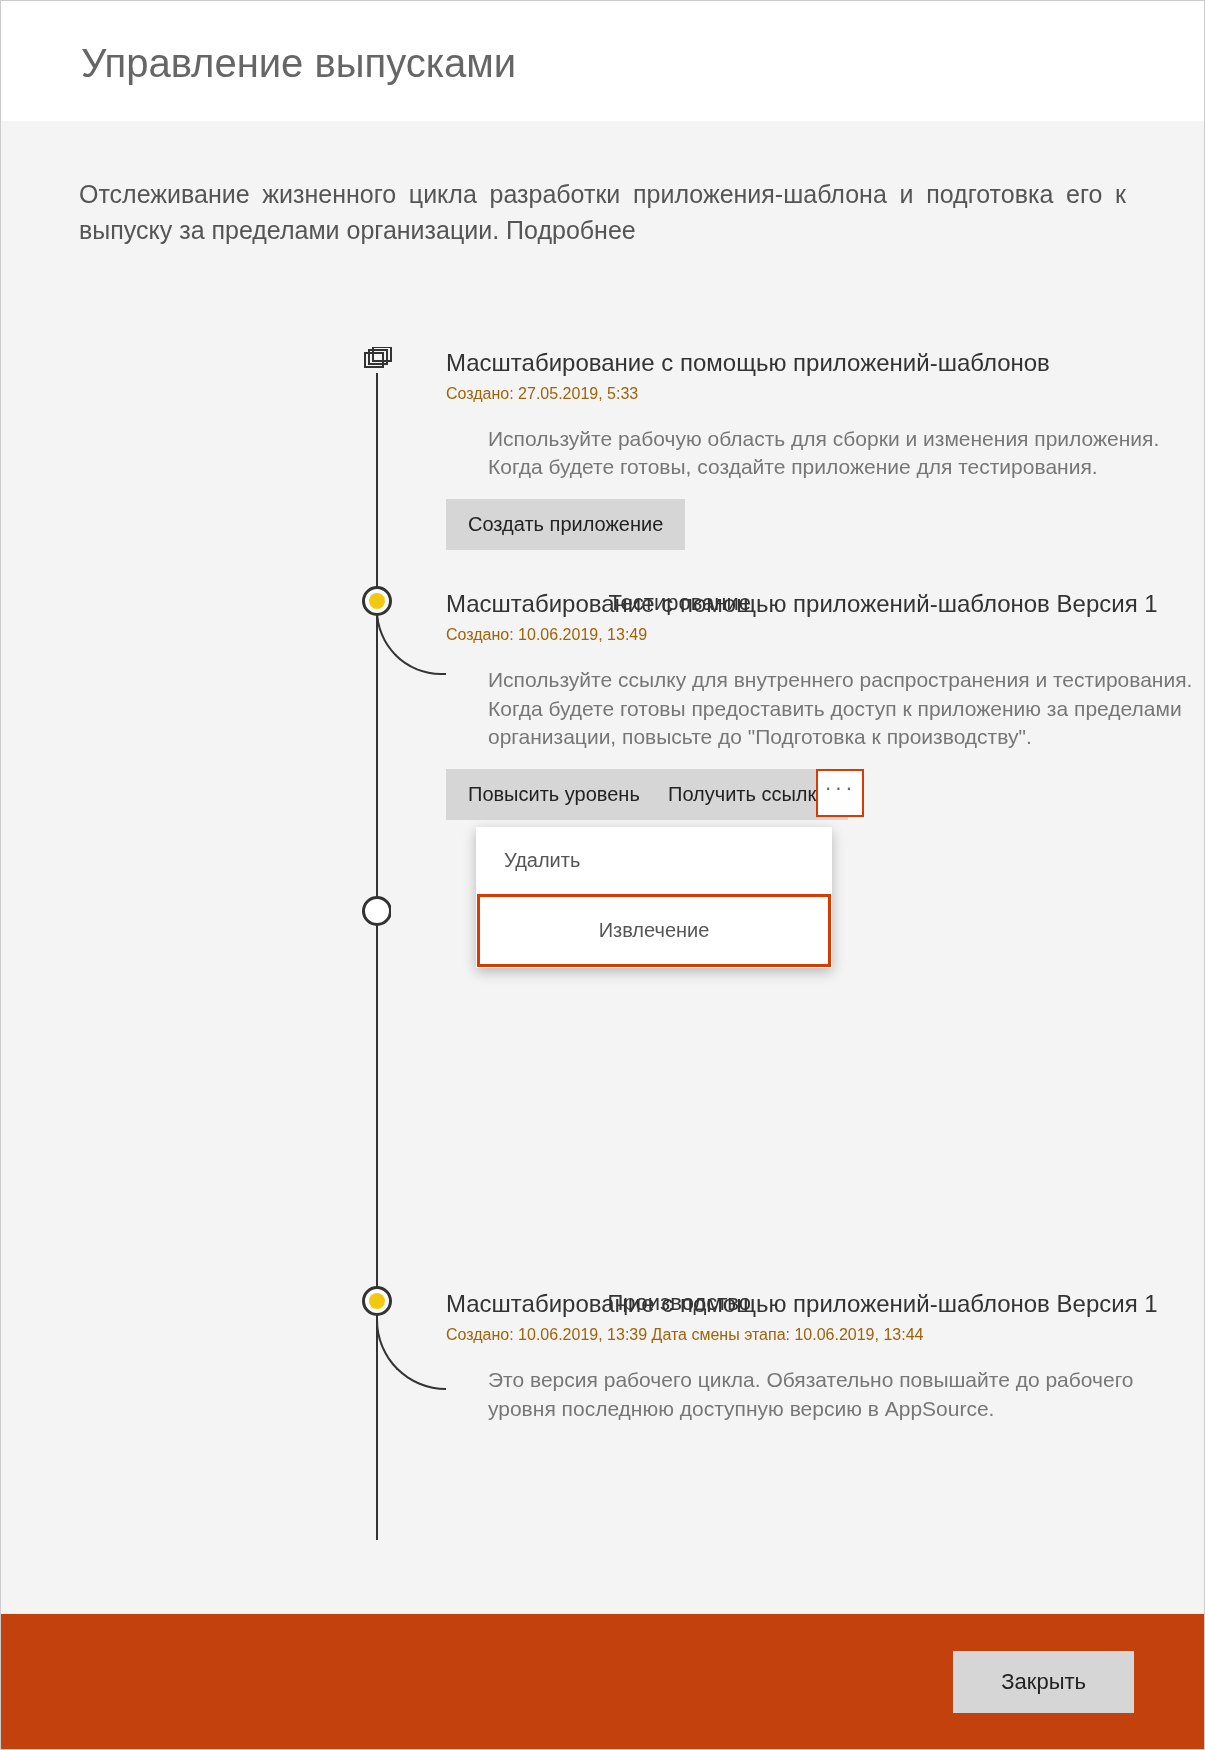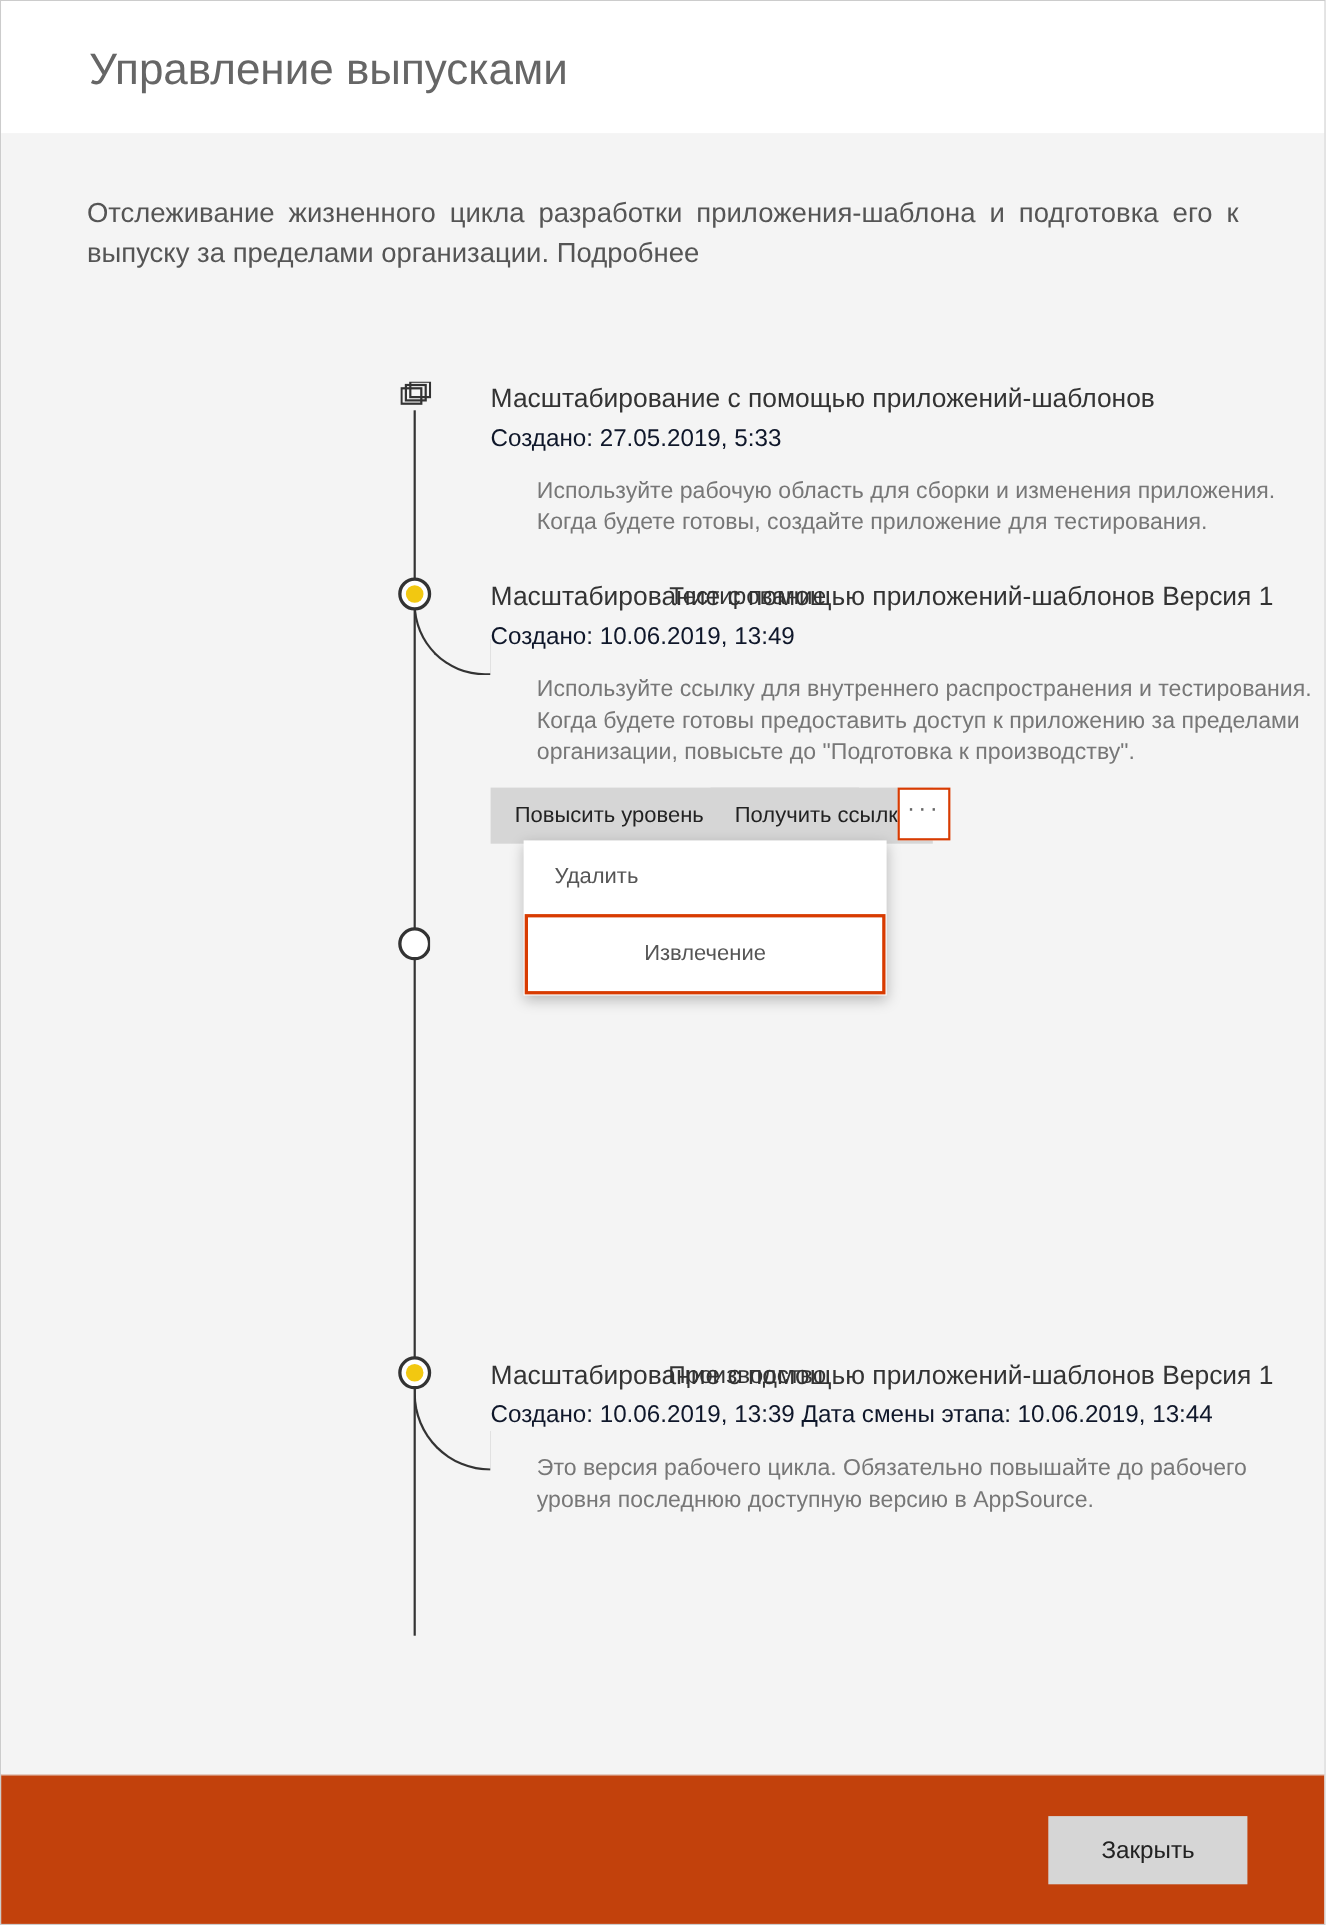--- a/index.html
+++ b/index.html
@@ -98,22 +98,22 @@
   .ws-icon svg { display: block; }
   .stage-content {
     padding-left: 55px;
   }
   .stage-title {
     font-size: 24px;
     color: #333;
     margin-bottom: 8px;
   }
   .stage-meta {
-    font-size: 22px;
-    color: #0f172a;
+    font-size: 16px;
+    color: #a16207;
     margin-bottom: 22px;
   }
   .stage-desc {
     font-size: 21px;
     color: #777;
     line-height: 1.35;
     margin-bottom: 18px;
     white-space: nowrap;
     overflow: hidden;
     margin-left: 42px;
@@ -162,22 +162,22 @@
   }
   .curve.prod {
     top: 20px;
     height: 80px;
     width: 70px;
   }
   .stage.testing .curve { top: 20px; height: 65px; }
   .popup {
     position: absolute;
     left: 30px;
-    top: 48px;
-    width: 330px;
+    top: 58px;
+    width: 356px;
     background: #fff;
     box-shadow: 0 4px 12px rgba(0,0,0,0.25);
     z-index: 10;
   }
   .popup-item {
     padding: 22px 28px;
     font-size: 20px;
     color: #555;
     cursor: pointer;
   }
@@ -221,20 +221,21 @@
         <svg width="28" height="26" viewBox="0 0 28 26">
           <rect x="1" y="6" width="18" height="14" fill="none" stroke="#333" stroke-width="2"></rect>
           <rect x="5" y="3" width="18" height="14" fill="none" stroke="#333" stroke-width="2"></rect>
           <rect x="9" y="0" width="18" height="14" fill="none" stroke="#333" stroke-width="2"></rect>
         </svg>
       </div>
       <div class="stage-content">
         <div class="stage-title">Масштабирование с помощью приложений-шаблонов</div>
         <div class="stage-meta">Создано: 27.05.2019, 5:33</div>
         <div class="stage-desc multi">Используйте рабочую область для сборки и изменения приложения. Когда будете готовы, создайте приложение для тестирования.</div>
+        <button class="btn">Создать приложение</button>
       </div>
     </div>
 
     <div class="stage testing">
       <div class="stage-label">Тестирование</div>
       <div class="stage-marker filled"></div>
       <div class="curve"></div>
       <div class="stage-content">
         <div class="stage-title">Масштабирование с помощью приложений-шаблонов Версия 1</div>
         <div class="stage-meta">Создано: 10.06.2019, 13:49</div>

